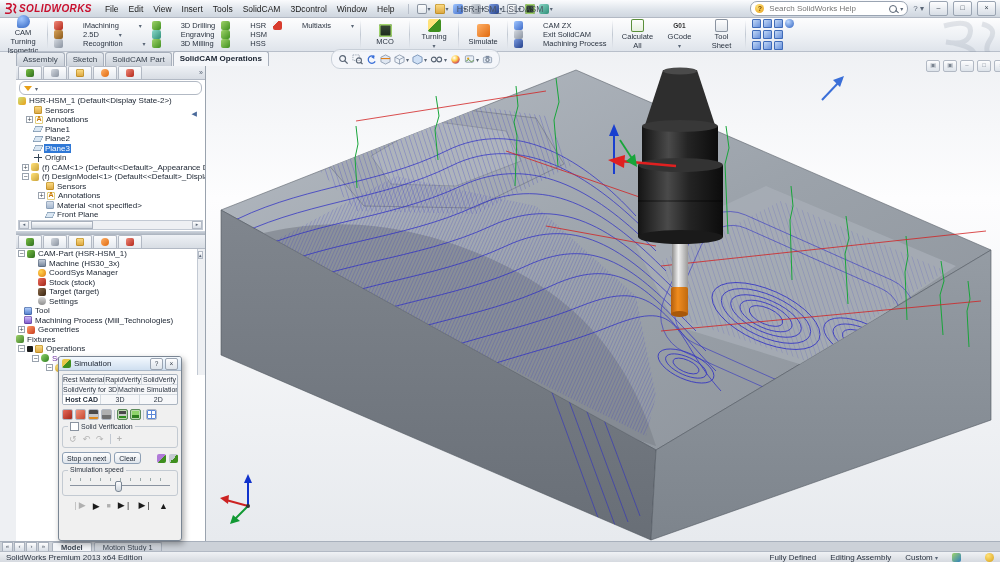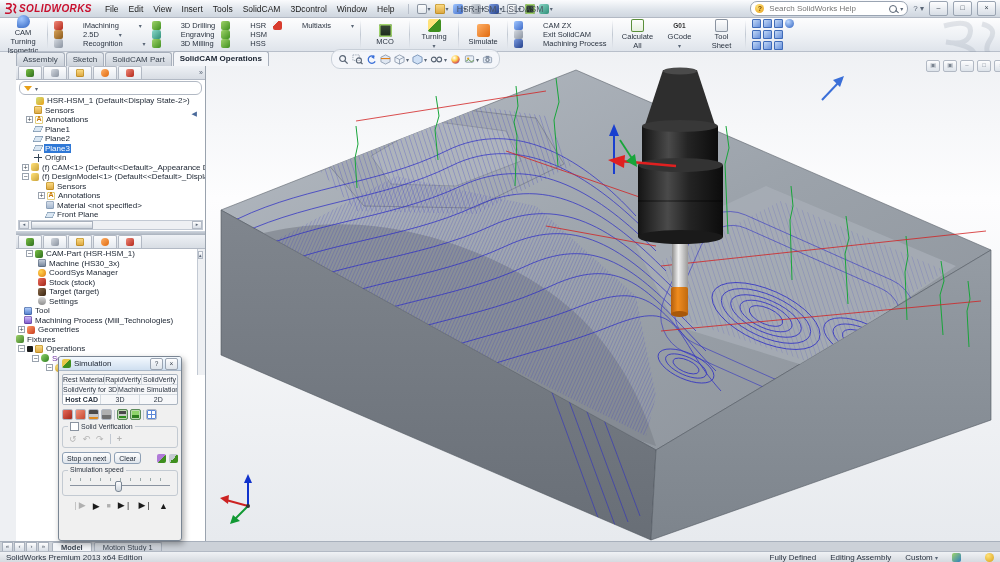--- a/index.html
+++ b/index.html
@@ -684,21 +684,21 @@
             <span class="ci ic-red"></span>
           </span>
         <span class="chevrons">»</span>
       </div>
       <div class="filterrow">
         <span class="funnel"></span>
         <span class="caret">▾</span>
       </div>
 
       <div class="tree" style="height:124px;">
-        <div class="trow" style="padding-left:20px;text-align:center;">
+        <div class="trow" style="padding-left:2px;text-align:center;">
           <span class="ci ic-asm"></span>
           <span class="tl">HSR-HSM_1 (Default&lt;Display State-2&gt;)</span>
         </div>
         <div class="trow" style="padding-left:18px;">
           <span class="ci ic-folder"></span>
           <span class="tl">Sensors</span>
         </div>
         <div class="trow" style="padding-left:10px;">
           <span class="exp">+</span>
           <span class="ci ic-ann"></span>
@@ -769,21 +769,21 @@
           </span>
         <span class="fmtab">
             <span class="ci ic-orange" style="border-radius:50%"></span>
           </span>
         <span class="fmtab">
             <span class="ci ic-red"></span>
           </span>
       </div>
 
       <div class="tree" style="height:126px;">
-        <div class="trow" style="padding-left:10px;">
+        <div class="trow" style="padding-left:2px;">
           <span class="exp">−</span>
           <span class="ci ic-campart"></span>
           <span class="tl">CAM-Part (HSR-HSM_1)</span>
         </div>
         <div class="trow" style="padding-left:22px;">
           <span class="ci ic-machine"></span>
           <span class="tl">Machine (HS30_3x)</span>
         </div>
         <div class="trow" style="padding-left:22px;">
           <span class="ci ic-coord"></span>

